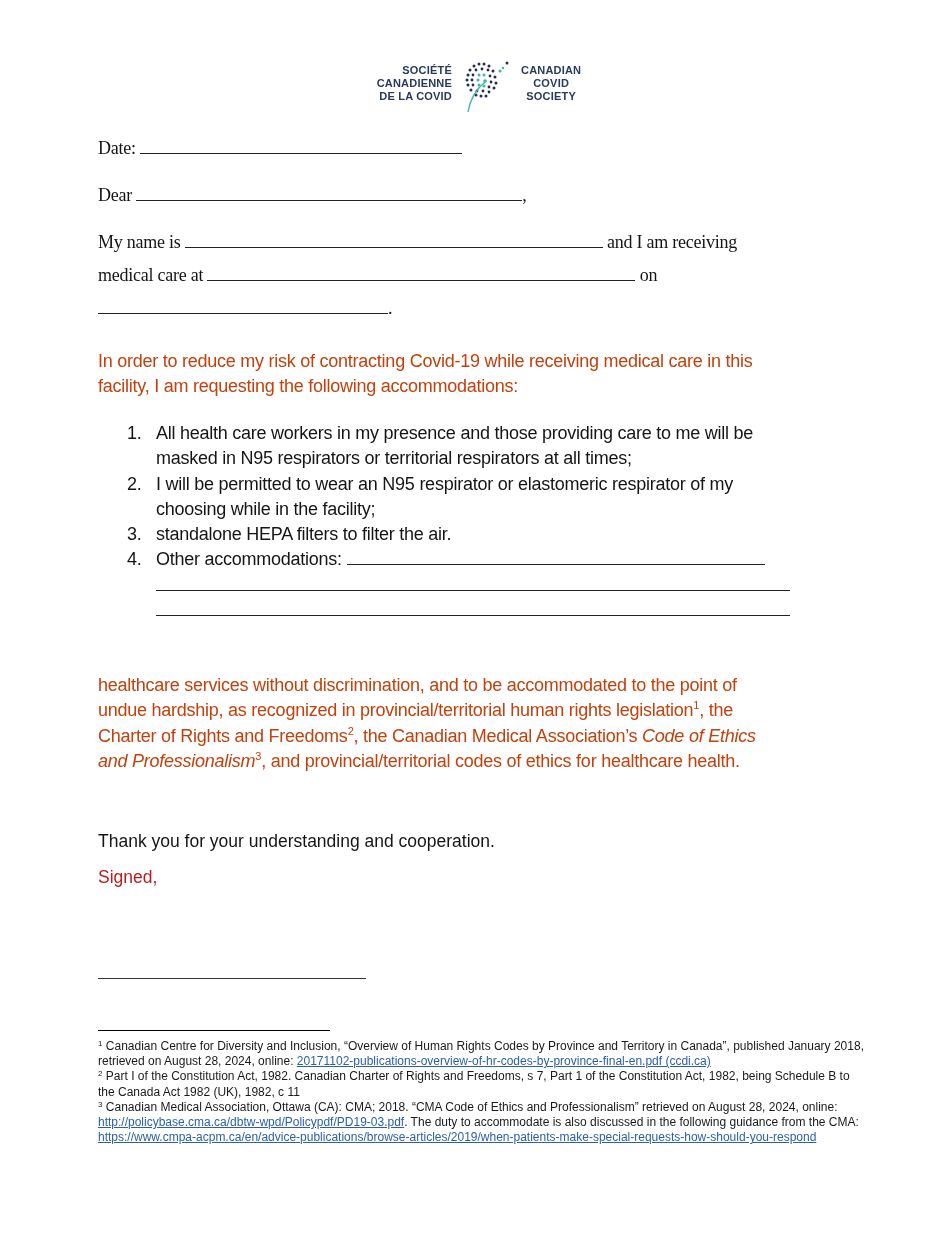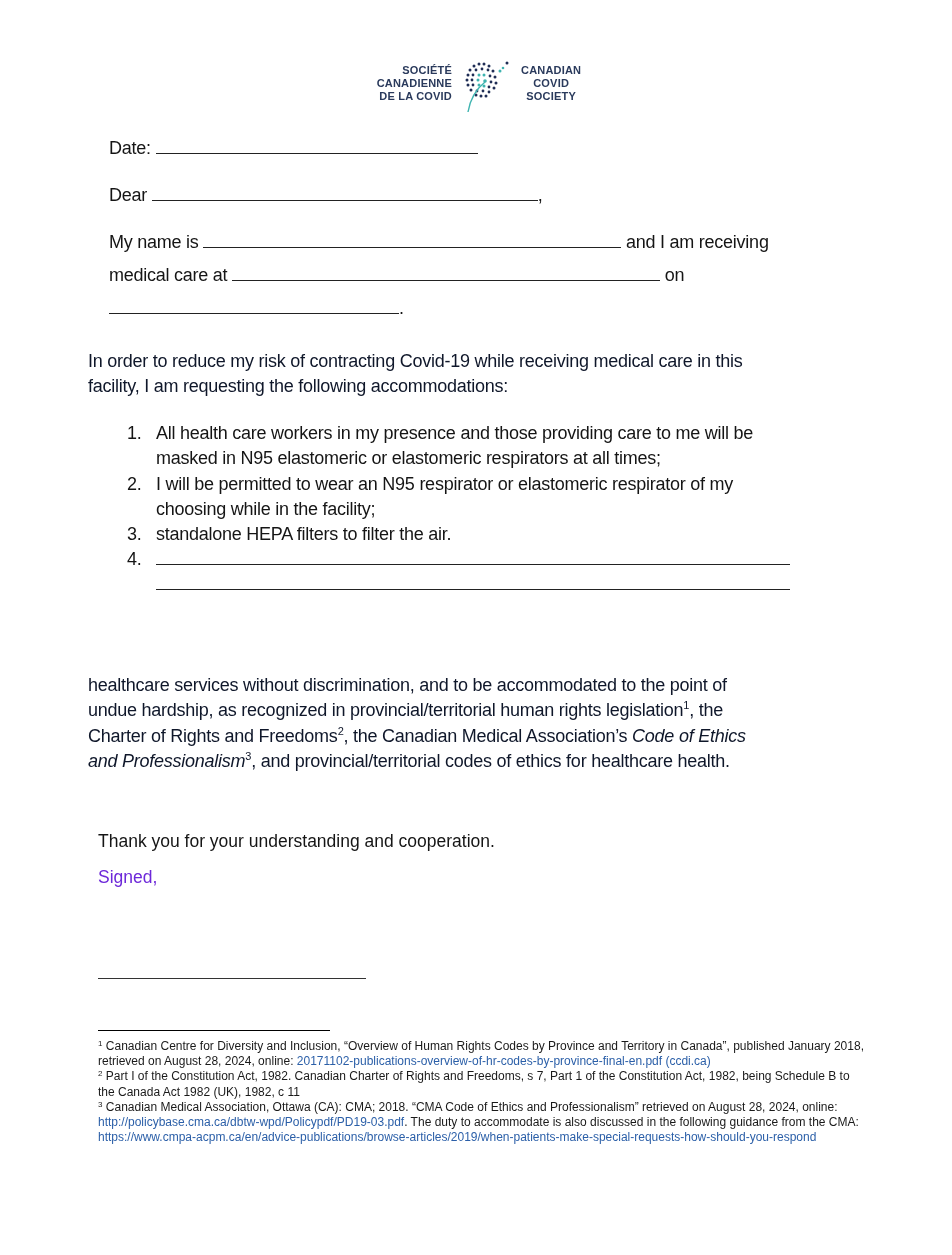--- a/index.html
+++ b/index.html
@@ -10,40 +10,40 @@
   
   .logo { position: absolute; left: 360px; top: 60px; width: 230px; height: 52px; }
   .logo-left { position: absolute; right: 138px; top: 4px; text-align: right;
                font-family: "Liberation Sans", sans-serif; font-weight: bold; font-size: 11px;
                line-height: 13px; color: #2a3a5c; letter-spacing: 0.2px; }
   .logo-right { position: absolute; left: 148px; top: 4px; text-align: center;
                font-weight: bold; font-size: 11px; line-height: 13px; color: #2a3a5c; letter-spacing: 0.2px; margin-left: 13px; }
   .logo-mark { position: absolute; left: 100px; top: 0px; width: 50px; height: 52px; }
 
   .body-text { position: absolute; left: 98px; font-size: 18px; line-height: 25px; color: #151515;
-               font-family: Liberation Sans, sans-serif; letter-spacing: -0.25px; white-space: nowrap; margin-left: 11px; }
+               font-family: Liberation Serif, serif; letter-spacing: -0.25px; white-space: nowrap; }
   .blank { display: inline-block; border-bottom: 1.3px solid #222; height: 16px; vertical-align: baseline; }
 
   .list { position: absolute; left: 127px; top: 421px; width: 700px; font-size: 18px; line-height: 25.3px;
           letter-spacing: -0.25px; color: #151515; }
   .li { position: relative; padding-left: 29px; }
   .li-num { position: absolute; left: 0; top: 0; }
 
-  .para { position: absolute; left: 88px; width: 760px; font-size: 18px; line-height: 25.3px; letter-spacing: -0.25px; color: #0f172a; }
+  .para { position: absolute; left: 98px; width: 760px; font-size: 18px; line-height: 25.3px; letter-spacing: -0.25px; color: #c2410c; }
   .para i { font-style: italic; }
   sup { font-size: 11px; line-height: 0; vertical-align: 7px; }
 
   .thanks { position: absolute; left: 98px; top: 831px; font-size: 17.5px; color: #151515; }
-  .signed { position: absolute; left: 98px; top: 867px; font-size: 17.5px; color: #6d28d9; }
+  .signed { position: absolute; left: 98px; top: 867px; font-size: 17.5px; color: #b91c1c; }
   .sig-line { position: absolute; left: 98px; top: 978px; width: 268px; border-bottom: 1.3px solid #333; }
 
   .fn-rule { position: absolute; left: 98px; top: 1030px; width: 232px; border-top: 1px solid #000; }
   .footnotes { position: absolute; left: 98px; top: 1039px; width: 770px; font-size: 12px; line-height: 15.2px; color: #1a1a1a; }
   .footnotes sup { font-size: 8px; vertical-align: 4px; }
-  .footnotes a { color: #2b5fa8; }
+  .footnotes a { color: #2b5fa8; text-decoration: underline; }
 </style>
 </head>
 <body>
 
 <div class="page">
 
   <div class="logo">
     <div class="logo-left">
       <div>SOCIÉTÉ</div>
       <div>CANADIENNE</div>
@@ -128,33 +128,37 @@
 
   <div class="para" style="top:349px;">
     <div>In order to reduce my risk of contracting Covid-19 while receiving medical care in this</div>
     <div>facility, I am requesting the following accommodations:</div>
   </div>
 
   <div class="list">
     <div class="li">
       <span class="li-num">1.</span>
       <div>All health care workers in my presence and those providing care to me will be</div>
-      <div>masked in N95 elastomeric or elastomeric respirators at all times;</div>
+      <div>masked in N95 respirators or territorial respirators at all times;</div>
     </div>
     <div class="li">
       <span class="li-num">2.</span>
       <div>I will be permitted to wear an N95 respirator or elastomeric respirator of my</div>
       <div>choosing while in the facility;</div>
     </div>
     <div class="li">
       <span class="li-num">3.</span>
       <div>standalone HEPA filters to filter the air.</div>
     </div>
     <div class="li">
       <span class="li-num">4.</span>
+      <div>
+        <span>Other accommodations:</span>
+        <span class="blank" style="width:418px;"></span>
+      </div>
       <div style="height:25px;"><span class="blank" style="width:634px;"></span></div>
       <div style="height:25px;"><span class="blank" style="width:634px;"></span></div>
     </div>
   </div>
 
   <div class="para" style="top:673px;">
     <div>healthcare services without discrimination, and to be accommodated to the point of</div>
     <div><span>undue hardship, as recognized in provincial/territorial human rights legislation</span><sup>1</sup><span>, the</span></div>
     <div><span>Charter of Rights and Freedoms</span><sup>2</sup><span>, the Canadian Medical Association’s </span><i>Code of Ethics</i></div>
     <div><i>and Professionalism</i><sup>3</sup><span>, and provincial/territorial codes of ethics for healthcare health.</span></div>

